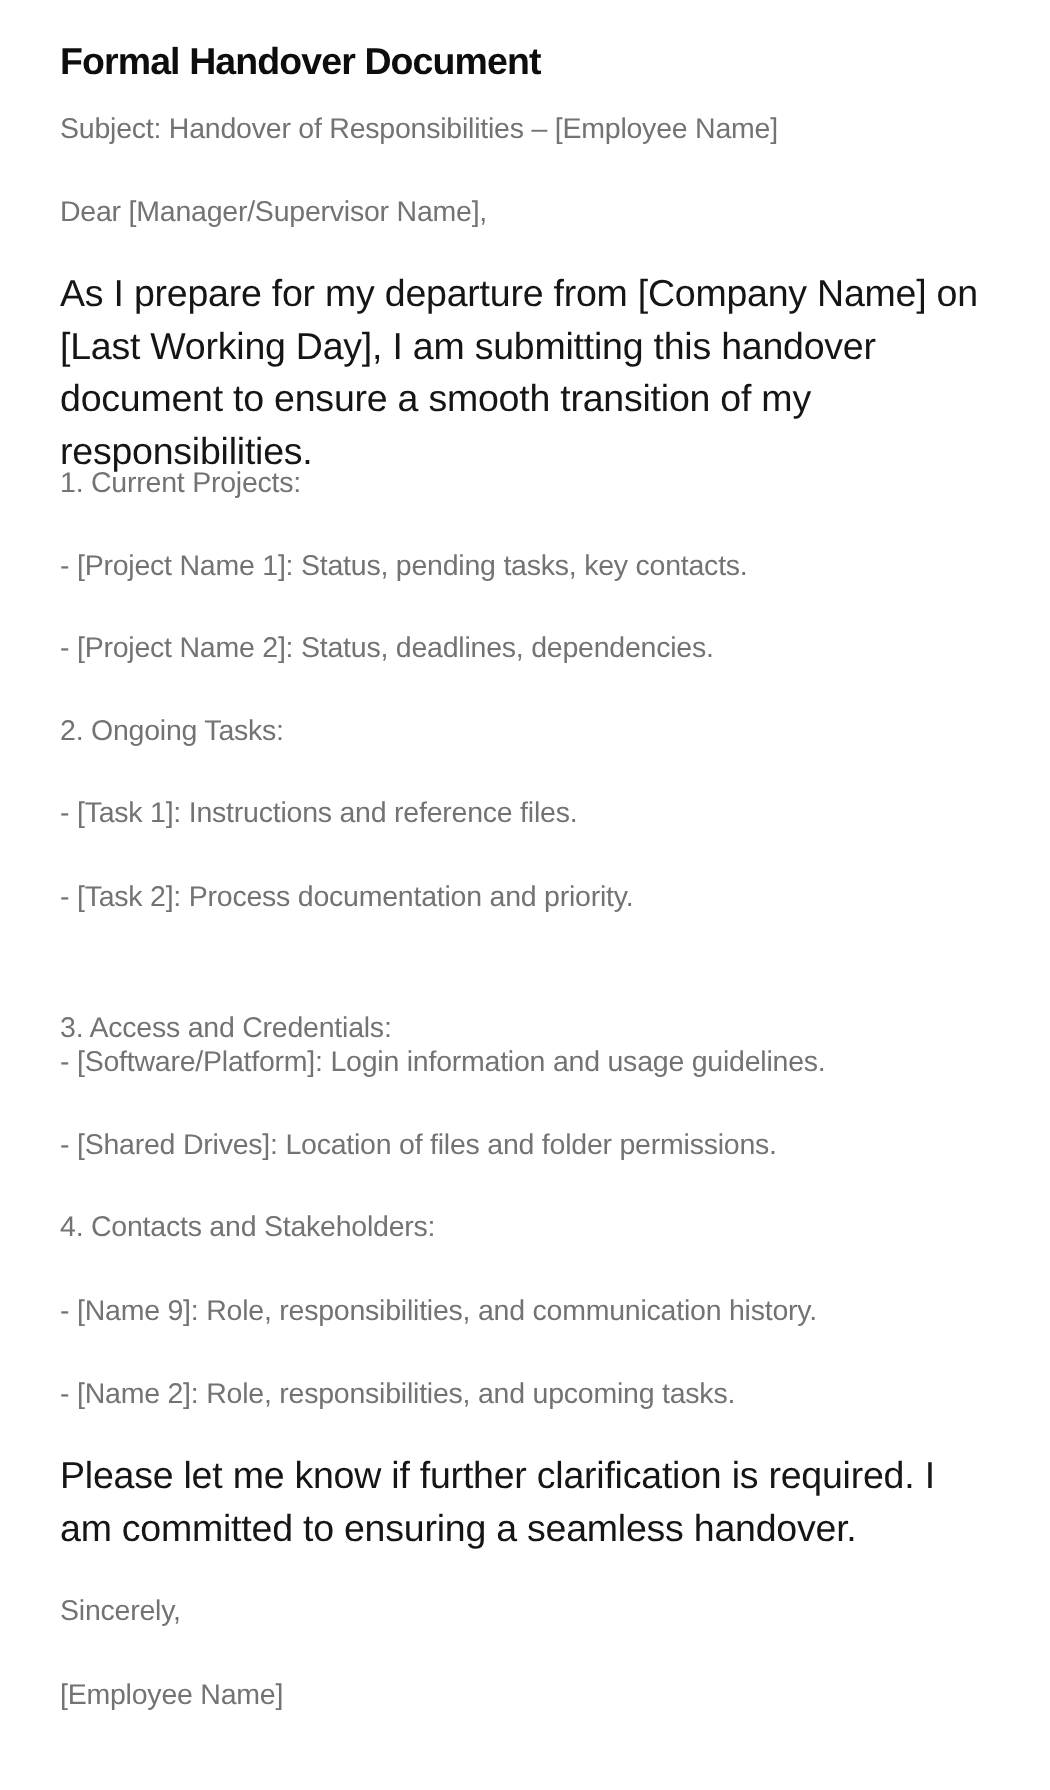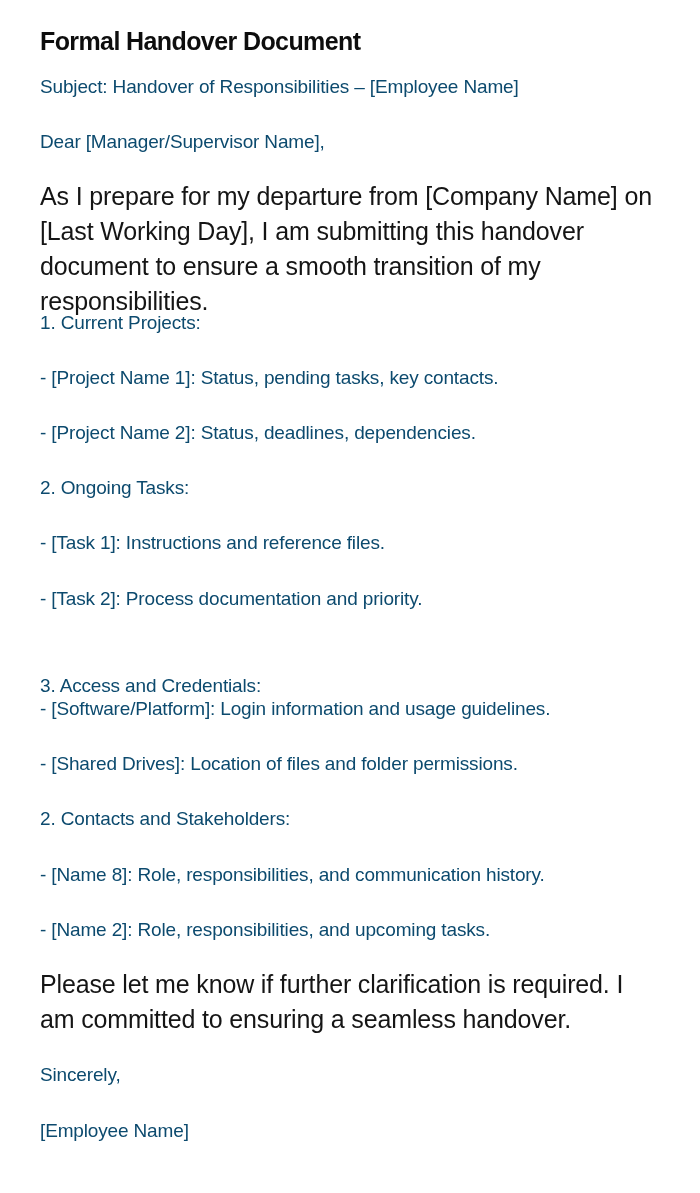--- a/index.html
+++ b/index.html
@@ -31,21 +31,21 @@
       color: #0d0d0d;
       white-space: nowrap;
     }
     .line {
       position: absolute;
       left: 40px;
       margin: 0;
       font-size: 19px;
       line-height: 35px;
       letter-spacing: -0.15px;
-      color: #0c4a6e;
+      color: #737373;
       white-space: nowrap;
     }
     .para {
       position: absolute;
       left: 40px;
       width: 620px;
       margin: 0;
       font-size: 25px;
       line-height: 35px;
       letter-spacing: -0.15px;
@@ -67,20 +67,20 @@
   <p class="line" style="top:415px">- [Project Name 2]: Status, deadlines, dependencies.</p>
 
   <p class="line" style="top:470px">2. Ongoing Tasks:</p>
   <p class="line" style="top:525px">- [Task 1]: Instructions and reference files.</p>
   <p class="line" style="top:581px">- [Task 2]: Process documentation and priority.</p>
 
   <p class="line" style="top:668px">3. Access and Credentials:</p>
   <p class="line" style="top:691px">- [Software/Platform]: Login information and usage guidelines.</p>
   <p class="line" style="top:746px">- [Shared Drives]: Location of files and folder permissions.</p>
 
-  <p class="line" style="top:801px">2. Contacts and Stakeholders:</p>
-  <p class="line" style="top:857px">- [Name 8]: Role, responsibilities, and communication history.</p>
+  <p class="line" style="top:801px">4. Contacts and Stakeholders:</p>
+  <p class="line" style="top:857px">- [Name 9]: Role, responsibilities, and communication history.</p>
   <p class="line" style="top:912px">- [Name 2]: Role, responsibilities, and upcoming tasks.</p>
 
   <p class="para" style="top:967px">Please let me know if further clarification is required. I am committed to ensuring a seamless handover.</p>
   <p class="line" style="top:1057px">Sincerely,</p>
   <p class="line" style="top:1113px">[Employee Name]</p>
 </div>
 
 </body></html>

